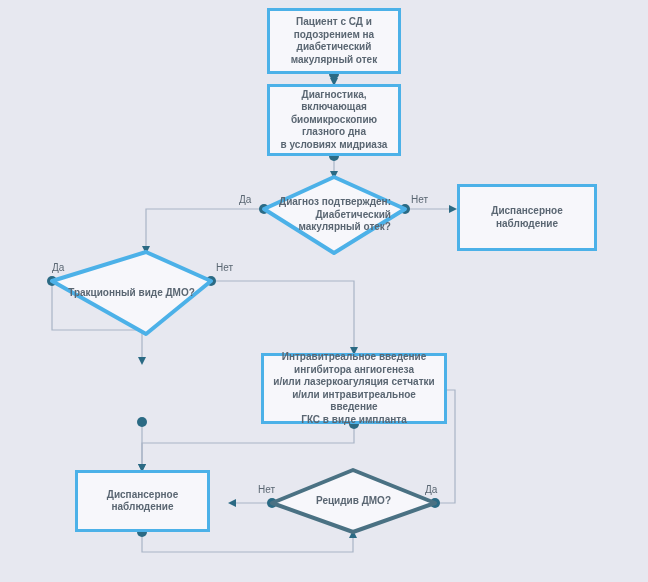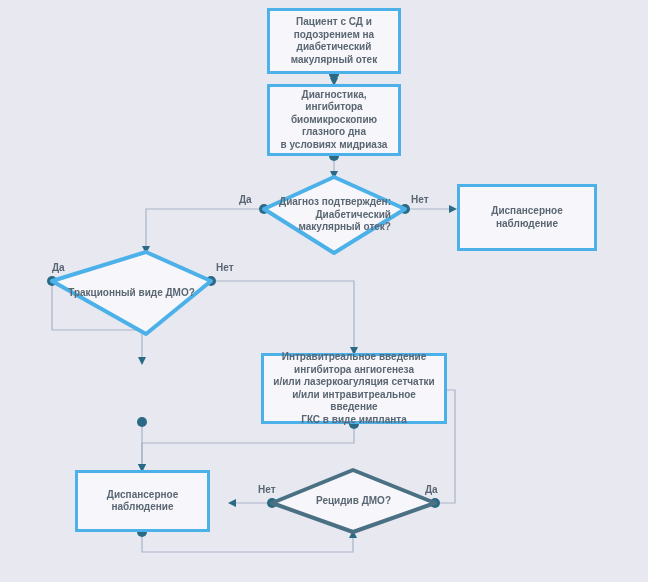--- a/index.html
+++ b/index.html
@@ -59,21 +59,21 @@
     font-size: 10px;
     line-height: 12.5px;
     font-weight: bold;
     white-space: pre-line;
     pointer-events: none;
   }
   .edge-label {
     position: absolute;
     color: #5a6672;
     font-size: 10px;
-    font-weight: bold;
+    font-weight: normal;
     white-space: nowrap;
   }
 </style>
 </head>
 <body>
 
 <div id="canvas">
 
   <svg id="edges" viewBox="0 0 648 582">
     <defs>
@@ -121,21 +121,21 @@
 
   <div class="node proc" style="left:267px; top:8px; width:134px; height:66px;">
     <div class="txt">Пациент с СД и
 подозрением на
 диабетический
 макулярный отек</div>
   </div>
 
   <div class="node proc" style="left:267px; top:84px; width:134px; height:72px;">
     <div class="txt">Диагностика,
-ингибитора
+включающая
 биомикроскопию
 глазного дна
 в условиях мидриаза</div>
   </div>
 
   <div class="diamond-wrap" style="left:264px; top:177px; width:142px; height:76px;">
     <div class="diamond-label">Диагноз подтвержден:
 Диабетический
 макулярный отек?</div>
   </div>

